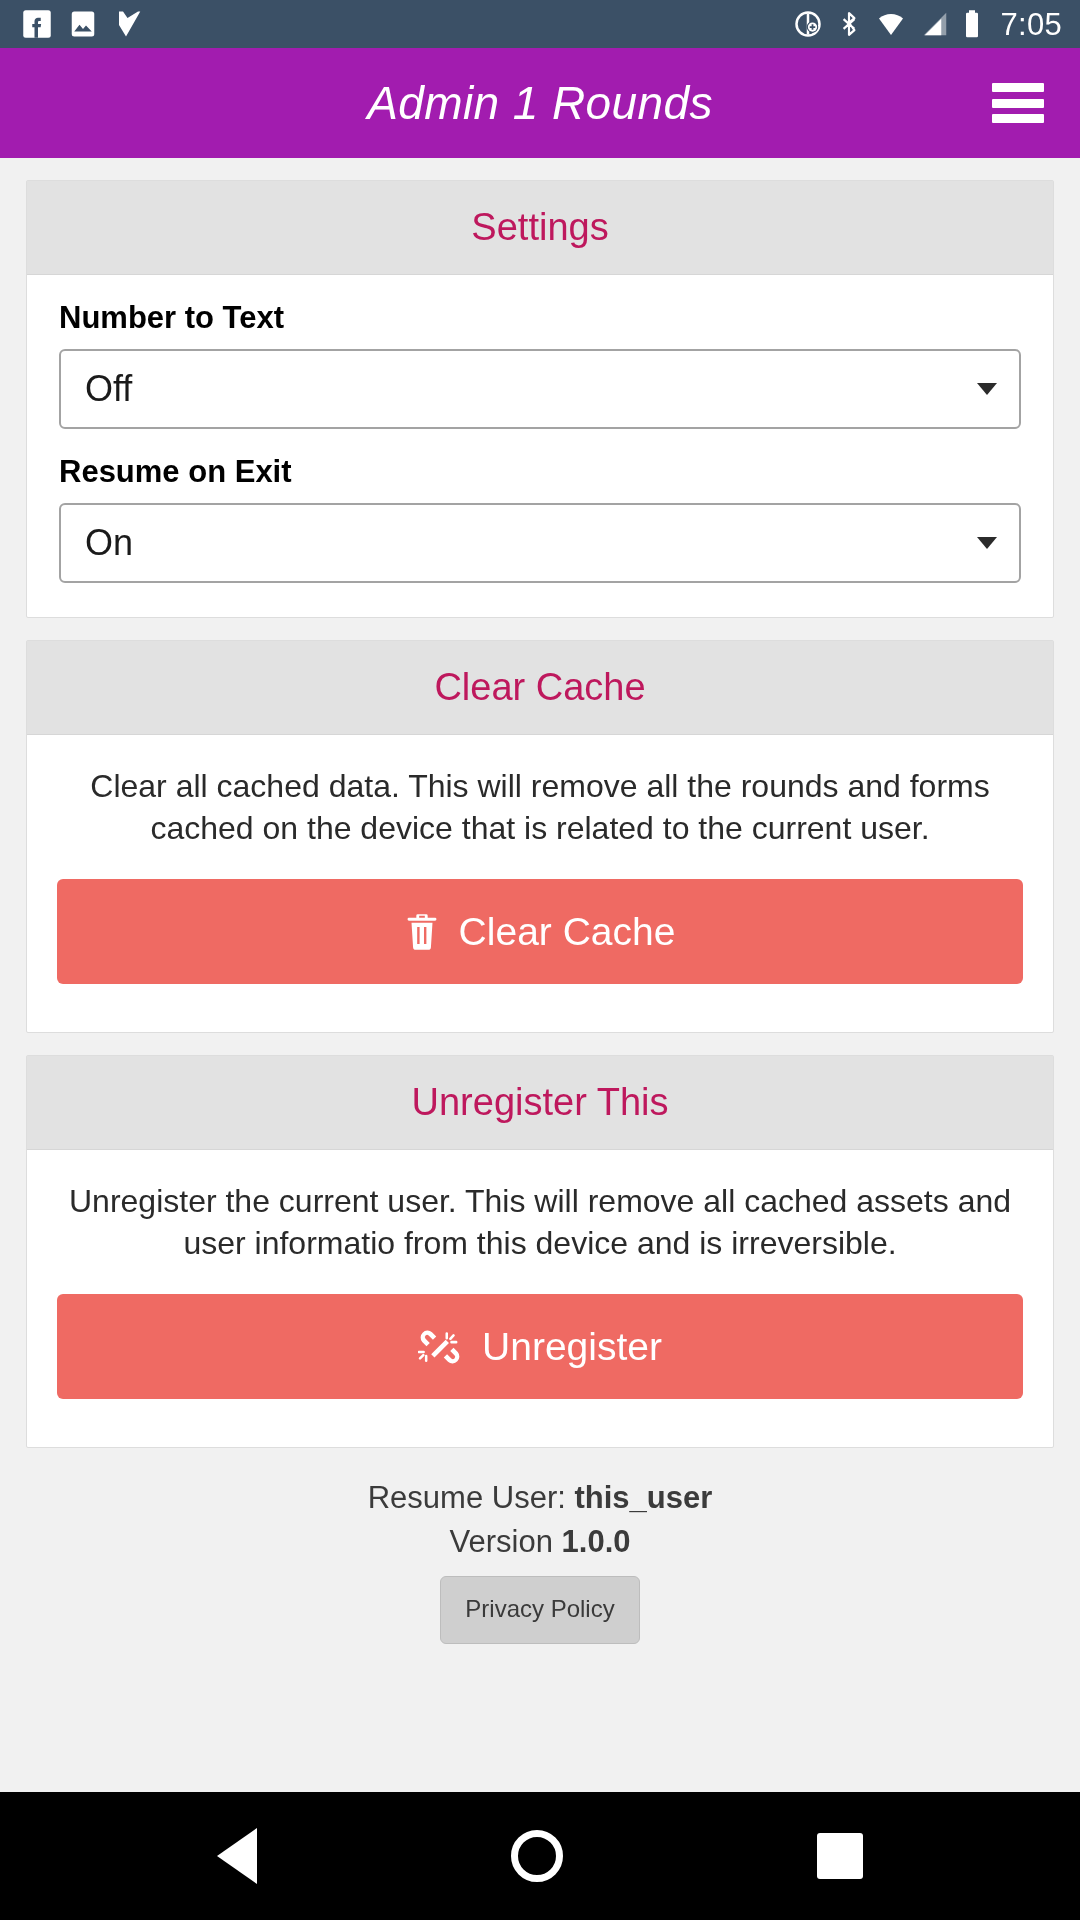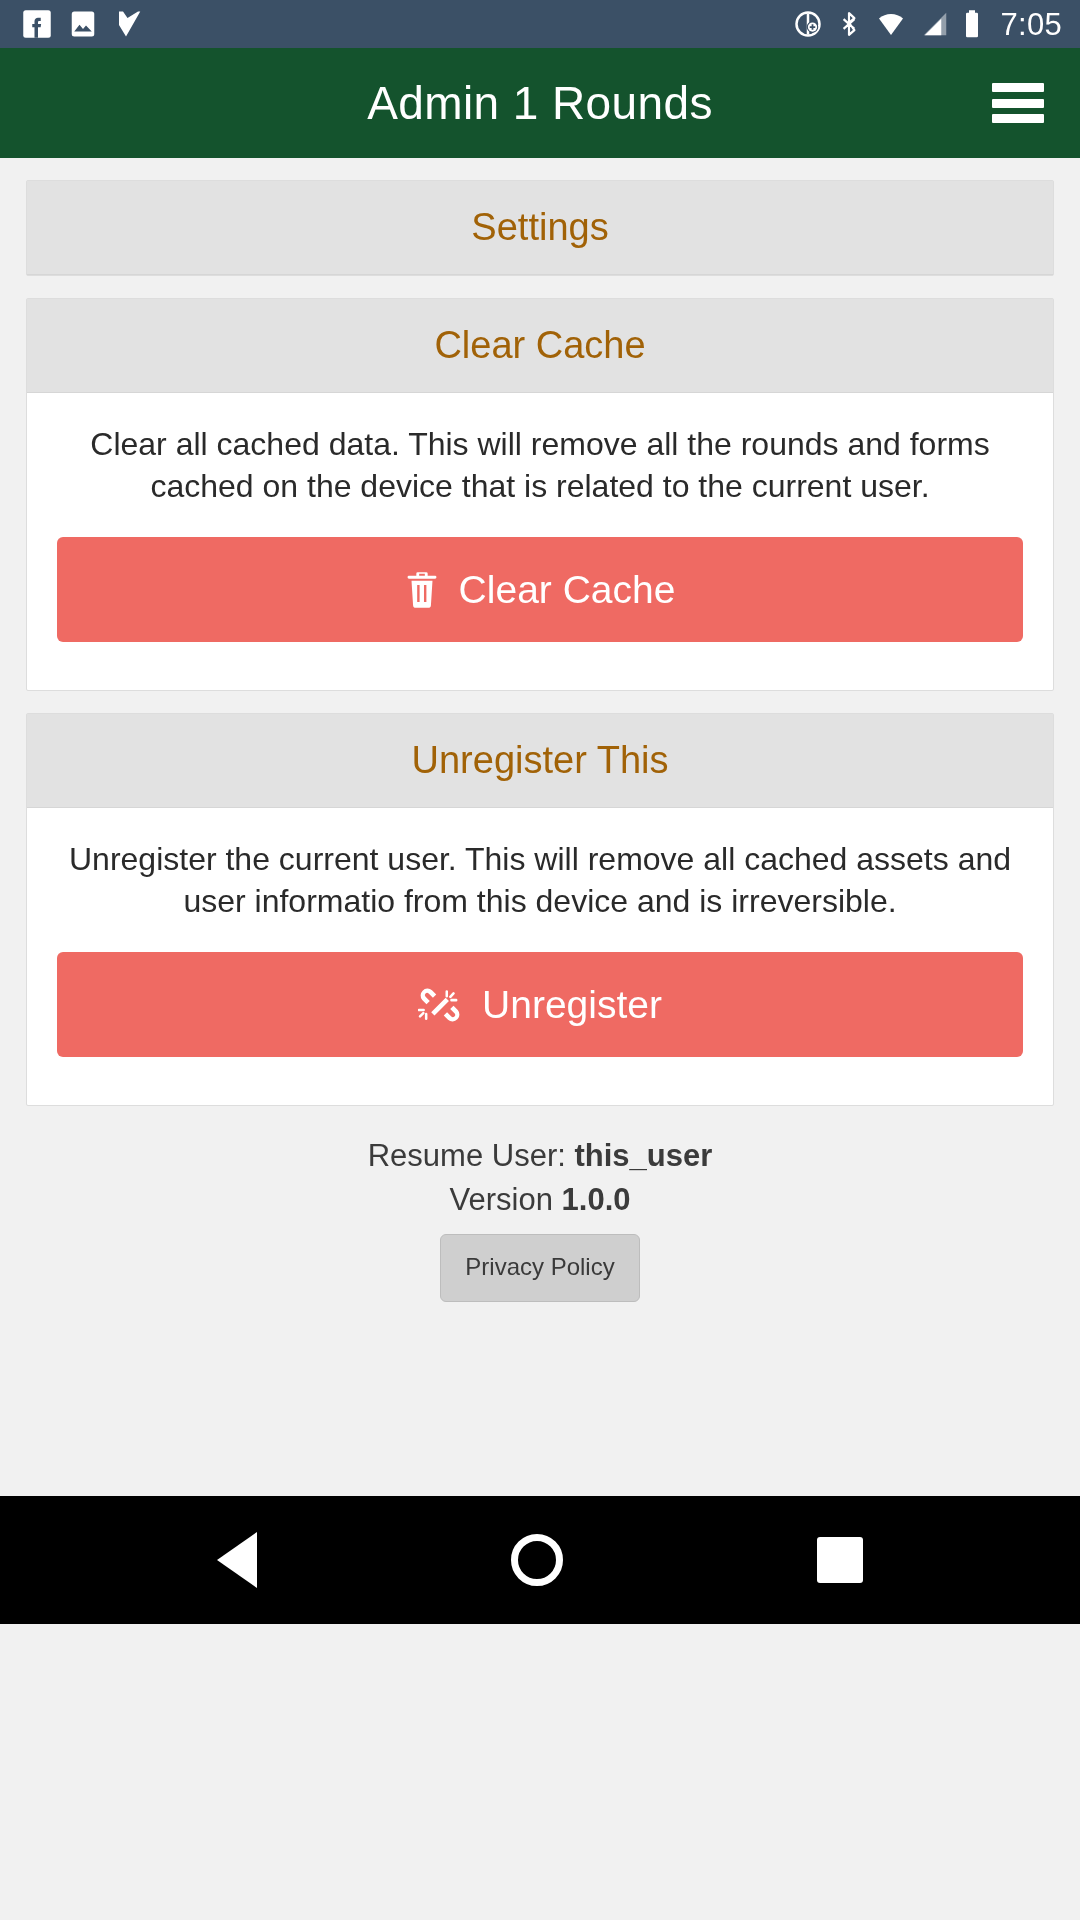--- a/index.html
+++ b/index.html
@@ -8,21 +8,21 @@
     width: 1080px;
     height: 1920px;
     overflow: hidden;
     font-family: "Liberation Sans", sans-serif;
     background: #f1f1f1;
   }
 
   #app {
     position: relative;
     width: 1080px;
-    height: 1624px;
+    height: 1920px;
     display: flex;
     flex-direction: column;
     background: #f1f1f1;
   }
 
   
   .status-bar {
     height: 48px;
     flex: 0 0 48px;
     background: #3b5066;
@@ -50,25 +50,26 @@
     letter-spacing: 0.3px;
     color: #ffffff;
     margin-left: 6px;
     font-family: "Liberation Sans", sans-serif;
   }
 
   
   .app-bar {
     height: 110px;
     flex: 0 0 110px;
-    background: #14532d;
+    background: #a21caf;
     display: flex;
     align-items: center;
     position: relative;
     padding: 0 36px;
+    font-style: italic;
   }
   .app-title {
     position: absolute;
     left: 0; right: 0;
     text-align: center;
     color: #ffffff;
     font-size: 46px;
     line-height: 50px;
     font-weight: 400;
     letter-spacing: 0.4px;
@@ -102,21 +103,21 @@
   .panel {
     background: #ffffff;
     border: 1px solid #dddddd;
     border-radius: 2px;
     margin-bottom: 22px;
   }
   .panel-head {
     background: #e2e2e2;
     border-bottom: 1px solid #d6d6d6;
     text-align: center;
-    color: #a16207;
+    color: #be185d;
     font-size: 38px;
     line-height: 42px;
     padding: 25px 10px 26px 10px;
     font-weight: 400;
   }
   .panel-body { padding: 26px 32px 34px 32px; }
 
   
   .field-label {
     font-size: 31px;
@@ -285,20 +286,35 @@
       <span></span>
       <span></span>
       <span></span>
     </div>
   </div>
 
   <div class="content">
 
     <div class="panel">
       <div class="panel-head">Settings</div>
+      <div class="panel-body">
+
+        <div class="field-label">Number to Text</div>
+        <div class="select-box">
+          <span class="select-value">Off</span>
+          <span class="select-caret"></span>
+        </div>
+
+        <div class="field-label second">Resume on Exit</div>
+        <div class="select-box">
+          <span class="select-value">On</span>
+          <span class="select-caret"></span>
+        </div>
+
+      </div>
     </div>
 
     <div class="panel">
       <div class="panel-head">Clear Cache</div>
       <div class="panel-body action">
         <div class="desc">Clear all cached data. This will remove all the rounds and forms cached on the device that is related to the current user.</div>
         <button class="danger-btn">
           <span class="glyph">
             <svg width="34" height="40" viewBox="0 0 24 28">
               <path d="M9 1.4h6a1 1 0 0 1 1 1V4h5.2a1 1 0 0 1 0 2H2.8a1 1 0 0 1 0-2H8V2.4a1 1 0 0 1 1-1zm1 1.2V4h4V2.6h-4z" fill="#ffffff"></path>

